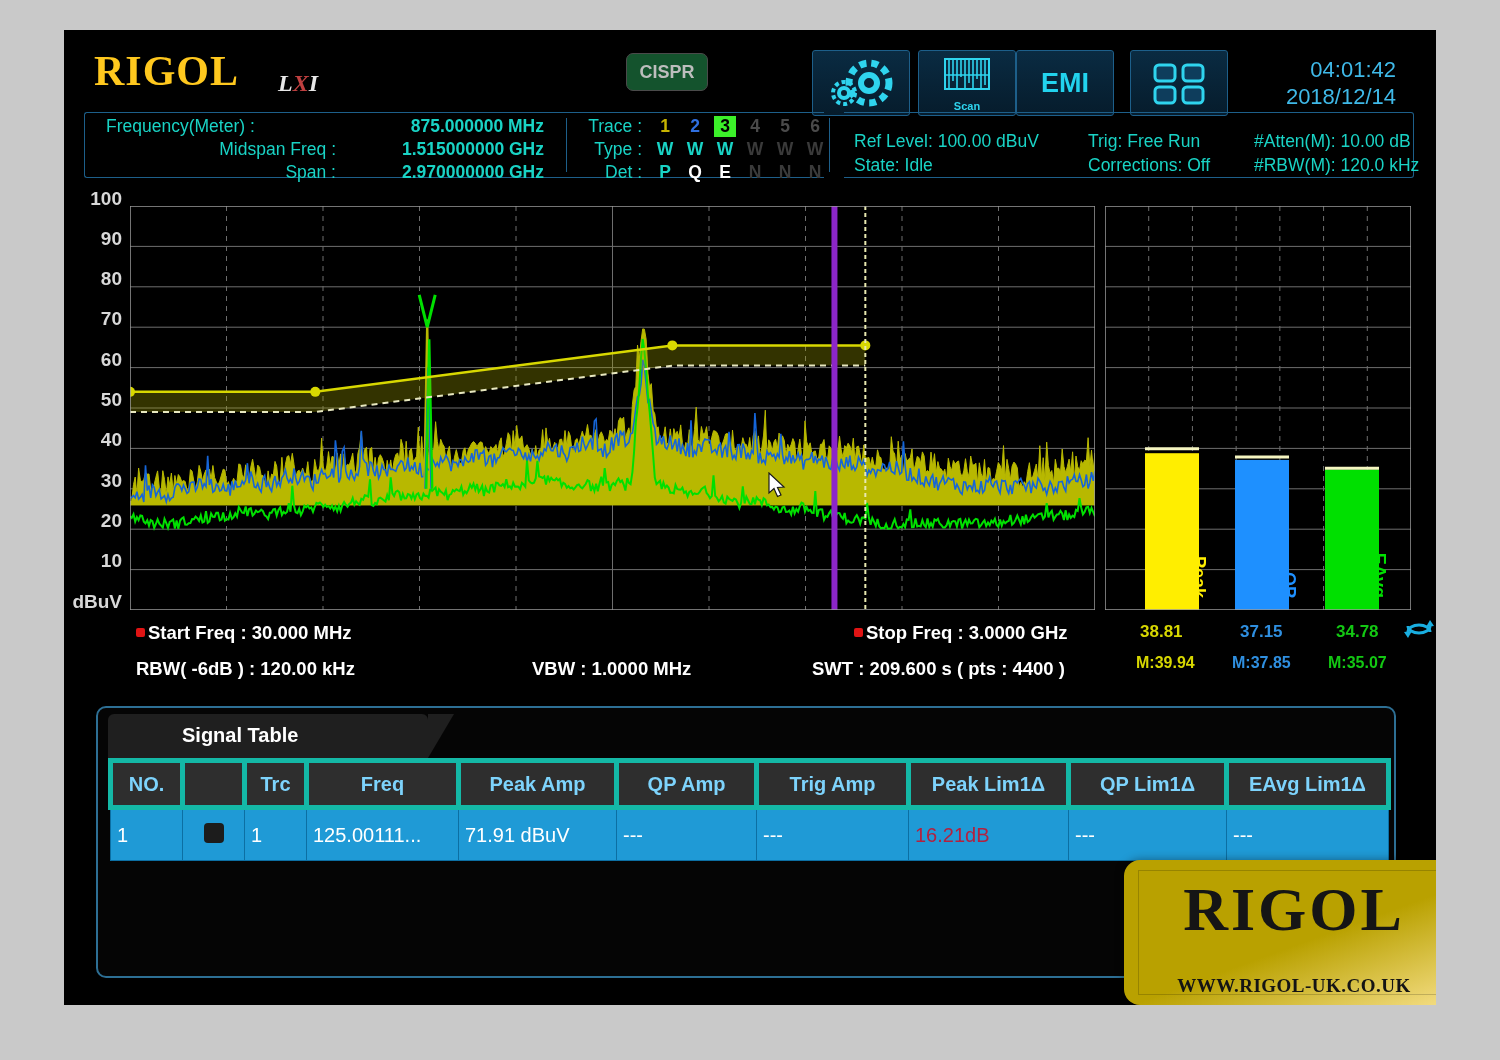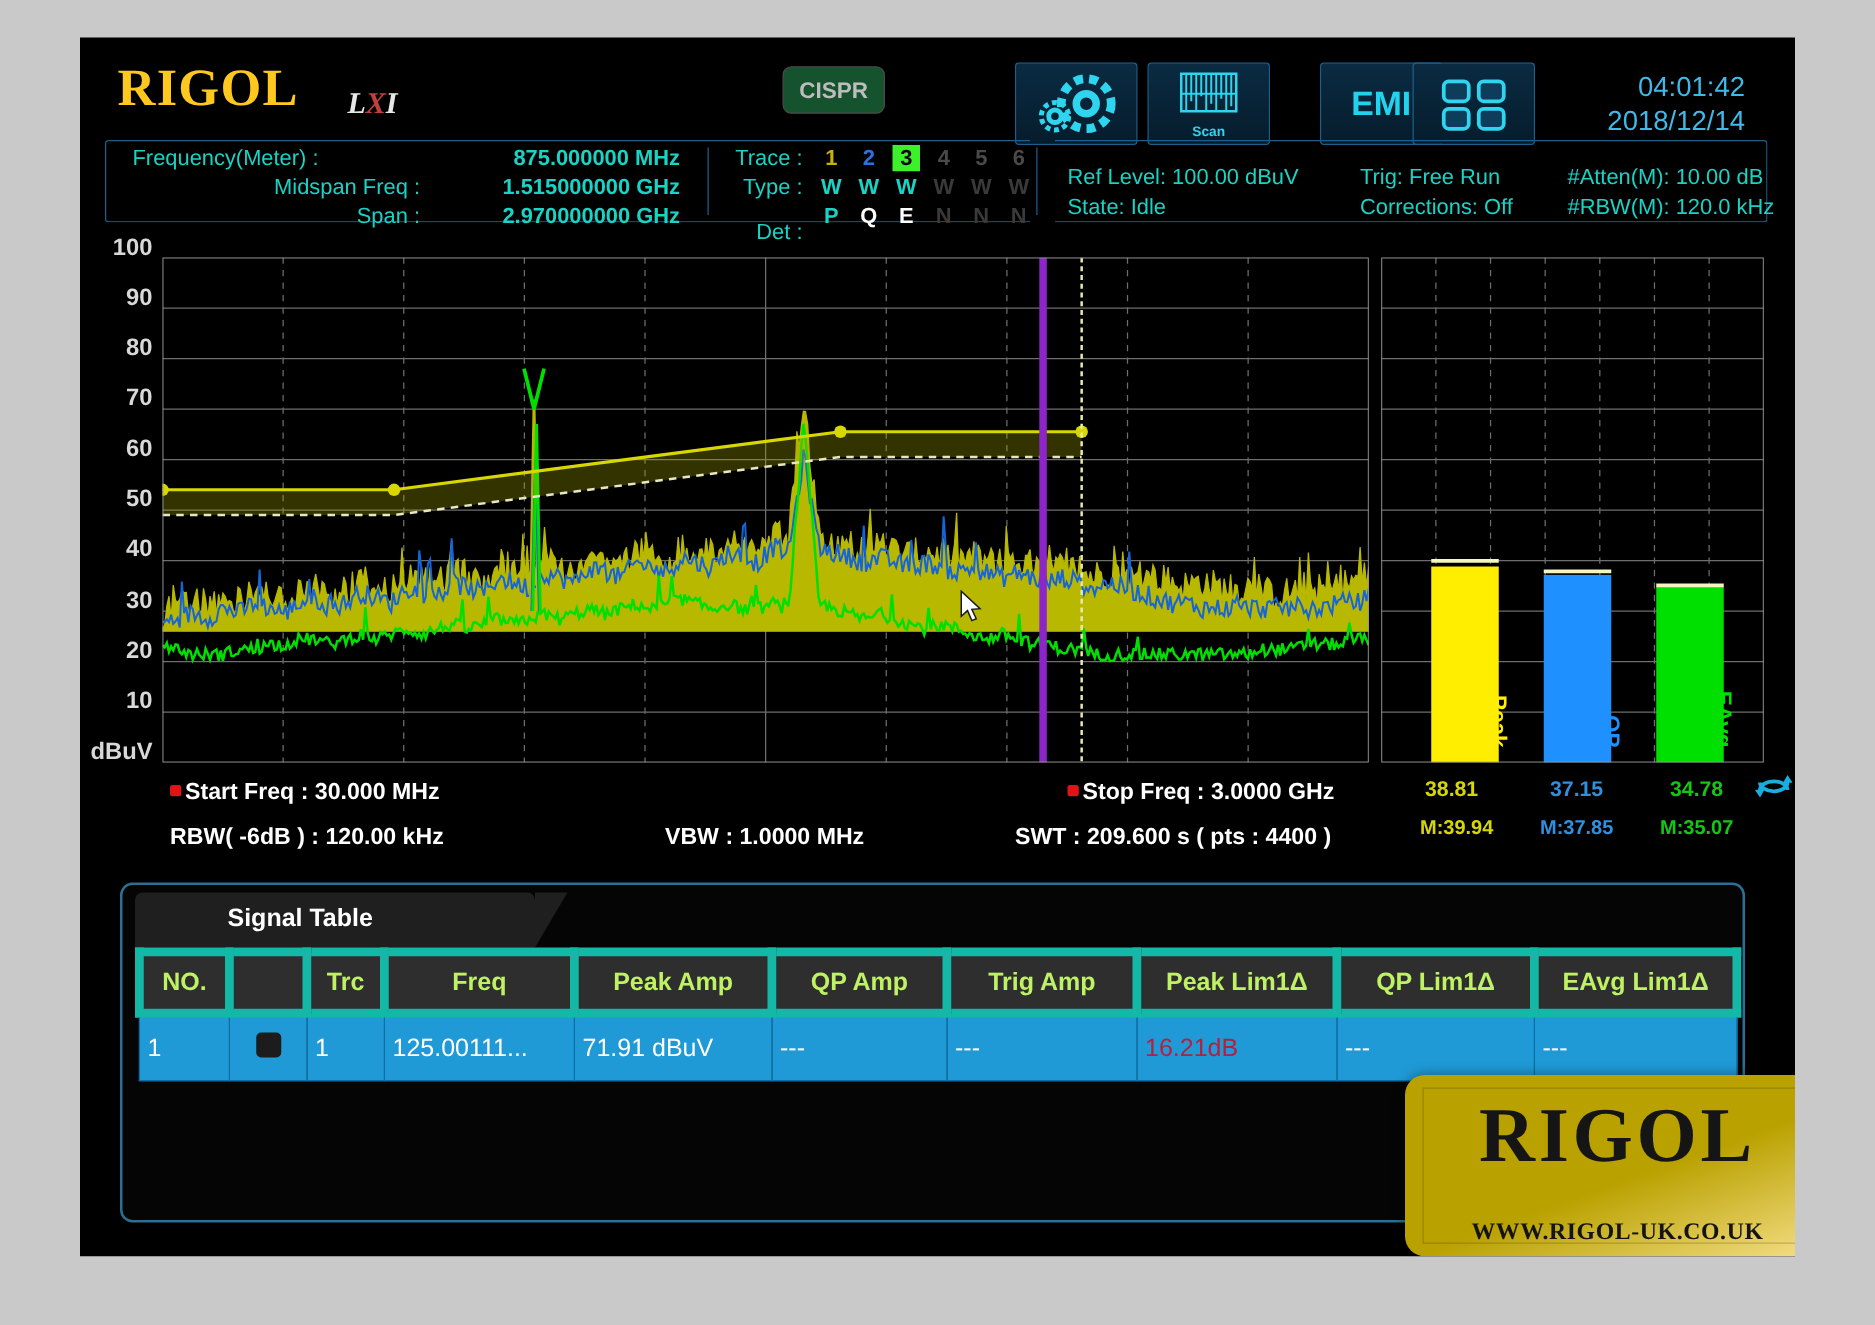--- a/index.html
+++ b/index.html
@@ -18,21 +18,21 @@
   .logo-lxi .xslash{color:#c04040;}
 
   .cispr-btn{position:absolute;left:562px;top:23px;width:80px;height:36px;
     border-radius:7px;background:#14532d;border:1px solid #4a4a4a;
     color:#bdbdbd;font-size:18px;font-weight:bold;text-align:center;line-height:36px;}
 
   .topbtn{position:absolute;top:20px;height:64px;border:1px solid #1d5f8a;
     background:linear-gradient(#0a2b42,#061c2c);border-radius:3px;}
   #btn-gear{left:748px;width:96px;}
   #btn-scan{left:854px;width:96px;}
-  #btn-emi{left:992px;width:96px;}
+  #btn-emi{left:952px;width:96px;}
   #btn-grid{left:1066px;width:96px;}
   .emi-text{color:#22d3ee;font-size:27px;font-weight:bold;text-align:center;line-height:64px;}
   .scan-label{position:absolute;bottom:3px;left:0;right:0;text-align:center;
     color:#2fd4ee;font-size:11px;font-weight:bold;}
 
   .clock{position:absolute;left:1172px;top:26px;width:160px;text-align:right;
     color:#3fb9e8;font-size:22px;line-height:27px;font-weight:normal;}
 
   
   .paramwrap{position:absolute;left:20px;top:82px;width:1330px;height:66px;}
@@ -66,22 +66,22 @@
   #tablepanel{position:absolute;left:32px;top:676px;width:1300px;height:272px;
     border:2px solid #2d6f94;border-radius:10px;background:#050505;box-sizing:border-box;}
   .tabhead{position:absolute;left:10px;top:6px;width:320px;height:44px;
     background:#1f1f1f;border-radius:6px 6px 0 0;}
   .tabhead:after{content:"";position:absolute;right:-26px;top:0;width:0;height:0;
     border-style:solid;border-width:44px 26px 0 0;border-color:#1f1f1f transparent transparent transparent;}
   .tabhead span{position:absolute;left:74px;top:10px;color:#ffffff;font-size:20px;font-weight:bold;}
 
   #sigtable{position:absolute;left:10px;top:50px;width:1278px;border-collapse:collapse;
     table-layout:fixed;}
-  #sigtable th{background:#2e2e2e;color:#bef264;font-size:20px;font-weight:bold;height:42px;
-    border:7px solid #14b8a6;padding:0 4px;}
+  #sigtable th{background:#2e2e2e;color:#7dd3fc;font-size:20px;font-weight:bold;height:42px;
+    border:5px solid #14b8a6;padding:0 4px;}
   #sigtable td{background:#1f9ad6;color:#ffffff;font-size:20px;height:50px;
     border:1px solid #0c6fa3;padding:0 6px;text-align:left;}
   #sigtable td.over{color:#b3213f;}
   .sqdot{display:inline-block;width:20px;height:20px;background:#1c1c1c;border-radius:4px;}
 
   
   #wm{position:absolute;left:1060px;top:830px;width:340px;height:145px;border-radius:16px;
     background:linear-gradient(160deg,#b9a100 0%,#b9a100 55%,#f7e08a 100%);
     box-shadow:0 0 10px rgba(0,0,0,.4);overflow:hidden;}
   #wm .inner{position:absolute;left:14px;top:10px;right:14px;bottom:10px;
@@ -164,21 +164,21 @@
     <div class="pl" style="left:22px;top:50px;width:230px;text-align:right;">Span :</div>
 
     <div class="pv" style="left:260px;top:4px;width:200px;">875.000000 MHz</div>
     <div class="pv" style="left:260px;top:27px;width:200px;">1.515000000 GHz</div>
     <div class="pv" style="left:260px;top:50px;width:200px;">2.970000000 GHz</div>
 
     <div class="divider" style="left:482px;top:6px;height:54px;"></div>
 
     <div class="tr-lab" style="left:490px;top:4px;">Trace :</div>
     <div class="tr-lab" style="left:490px;top:27px;">Type :</div>
-    <div class="tr-lab" style="left:490px;top:50px;margin-top:13px;">Det :</div>
+    <div class="tr-lab" style="left:490px;top:50px;">Det :</div>
 
     <div class="tcell" style="left:570px;top:4px;color:#c8b400;">1</div>
     <div class="tcell" style="left:600px;top:4px;color:#2f6fe0;">2</div>
     <div class="tcell" style="left:630px;top:4px;color:#000;background:#3cf02a;">3</div>
     <div class="tcell" style="left:660px;top:4px;color:#4a4a4a;">4</div>
     <div class="tcell" style="left:690px;top:4px;color:#4a4a4a;">5</div>
     <div class="tcell" style="left:720px;top:4px;color:#4a4a4a;">6</div>
 
     <div class="tcell" style="left:570px;top:27px;color:#19d3c5;">W</div>
     <div class="tcell" style="left:600px;top:27px;color:#19d3c5;">W</div>

